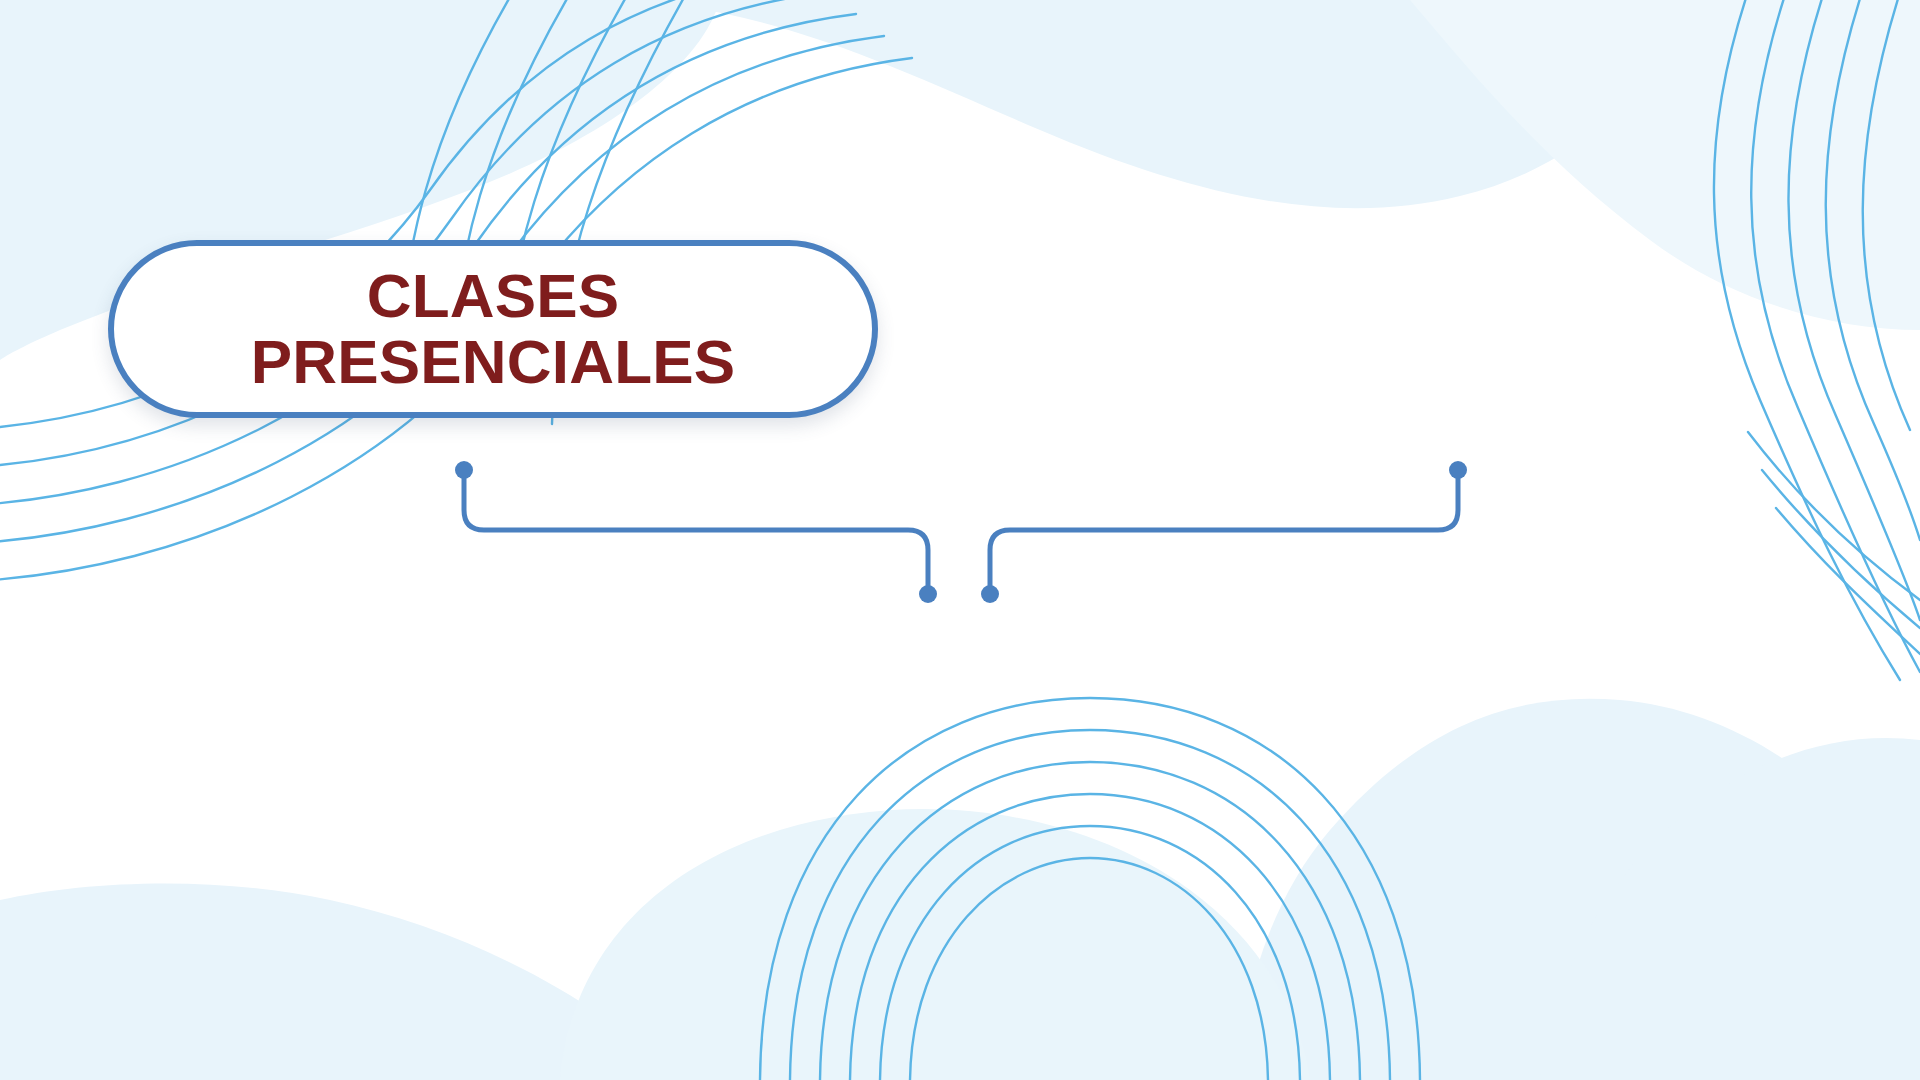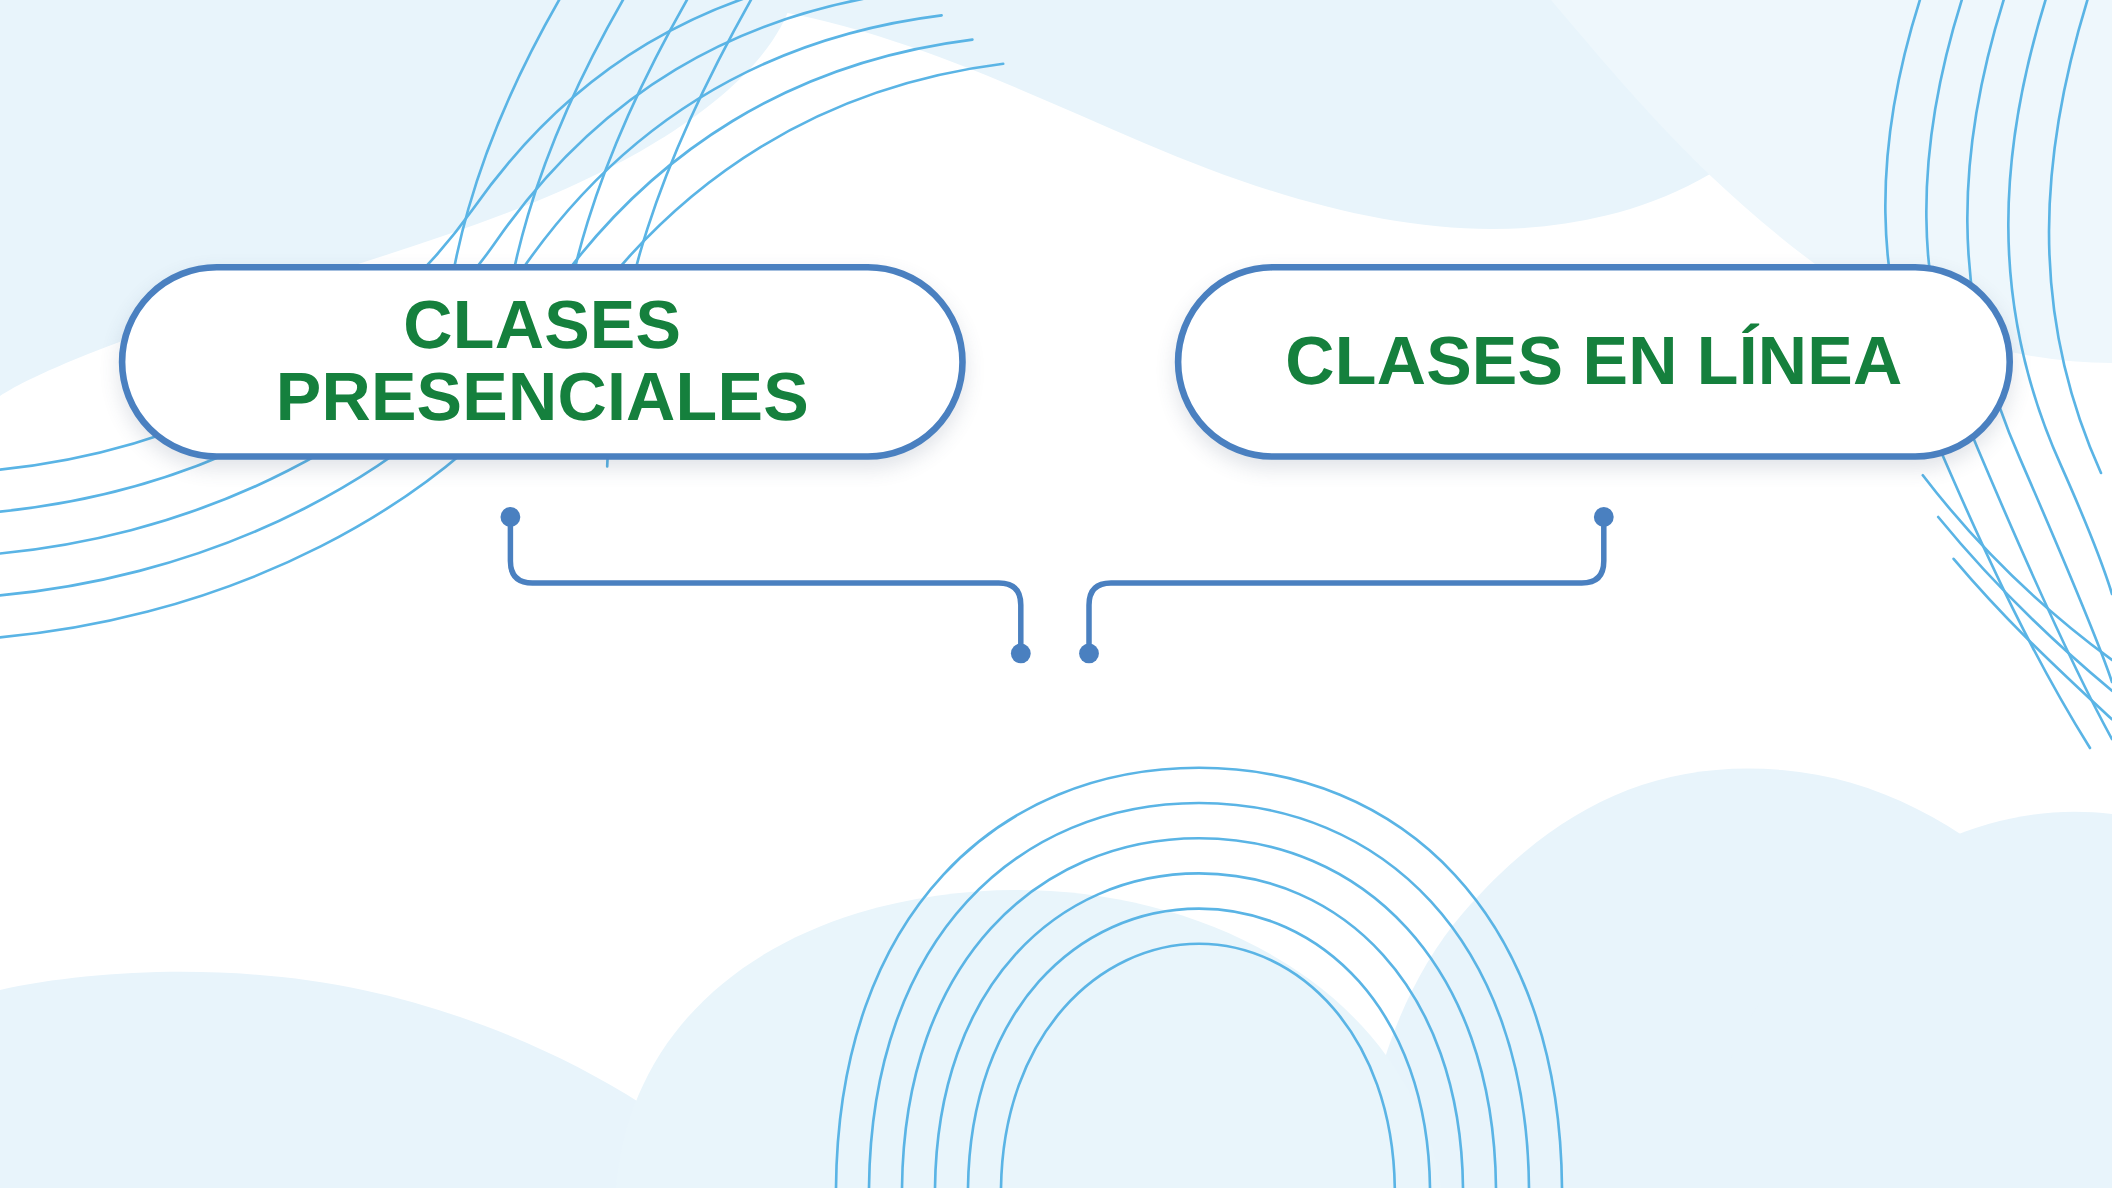--- a/index.html
+++ b/index.html
@@ -42,21 +42,21 @@
   .node {
     position: absolute;
     box-sizing: border-box;
     background: #ffffff;
     border: 6px solid #4a80c0;
     border-radius: 999px;
     display: flex;
     align-items: center;
     justify-content: center;
     text-align: center;
-    color: #15803d;
+    color: #7f1d1d;
     font-family: "Liberation Sans", sans-serif;
     font-weight: 700;
     letter-spacing: 0.2px;
     box-shadow: 0 8px 18px rgba(60, 80, 110, 0.16);
     z-index: 5;
   }
 
   .node-label {
     display: block;
     line-height: 1.06;
@@ -173,18 +173,15 @@
       <circle cx="1458" cy="470" r="9"></circle>
       <circle cx="990" cy="594" r="9"></circle>
     </g>
   </svg>
 
   <div class="node" id="node-presenciales">
     <span class="node-label">CLASES
 PRESENCIALES</span>
   </div>
 
-  <div class="node" id="node-linea">
-    <span class="node-label">CLASES EN LÍNEA</span>
-  </div>
 
 
 </div>
 
 </body></html>

